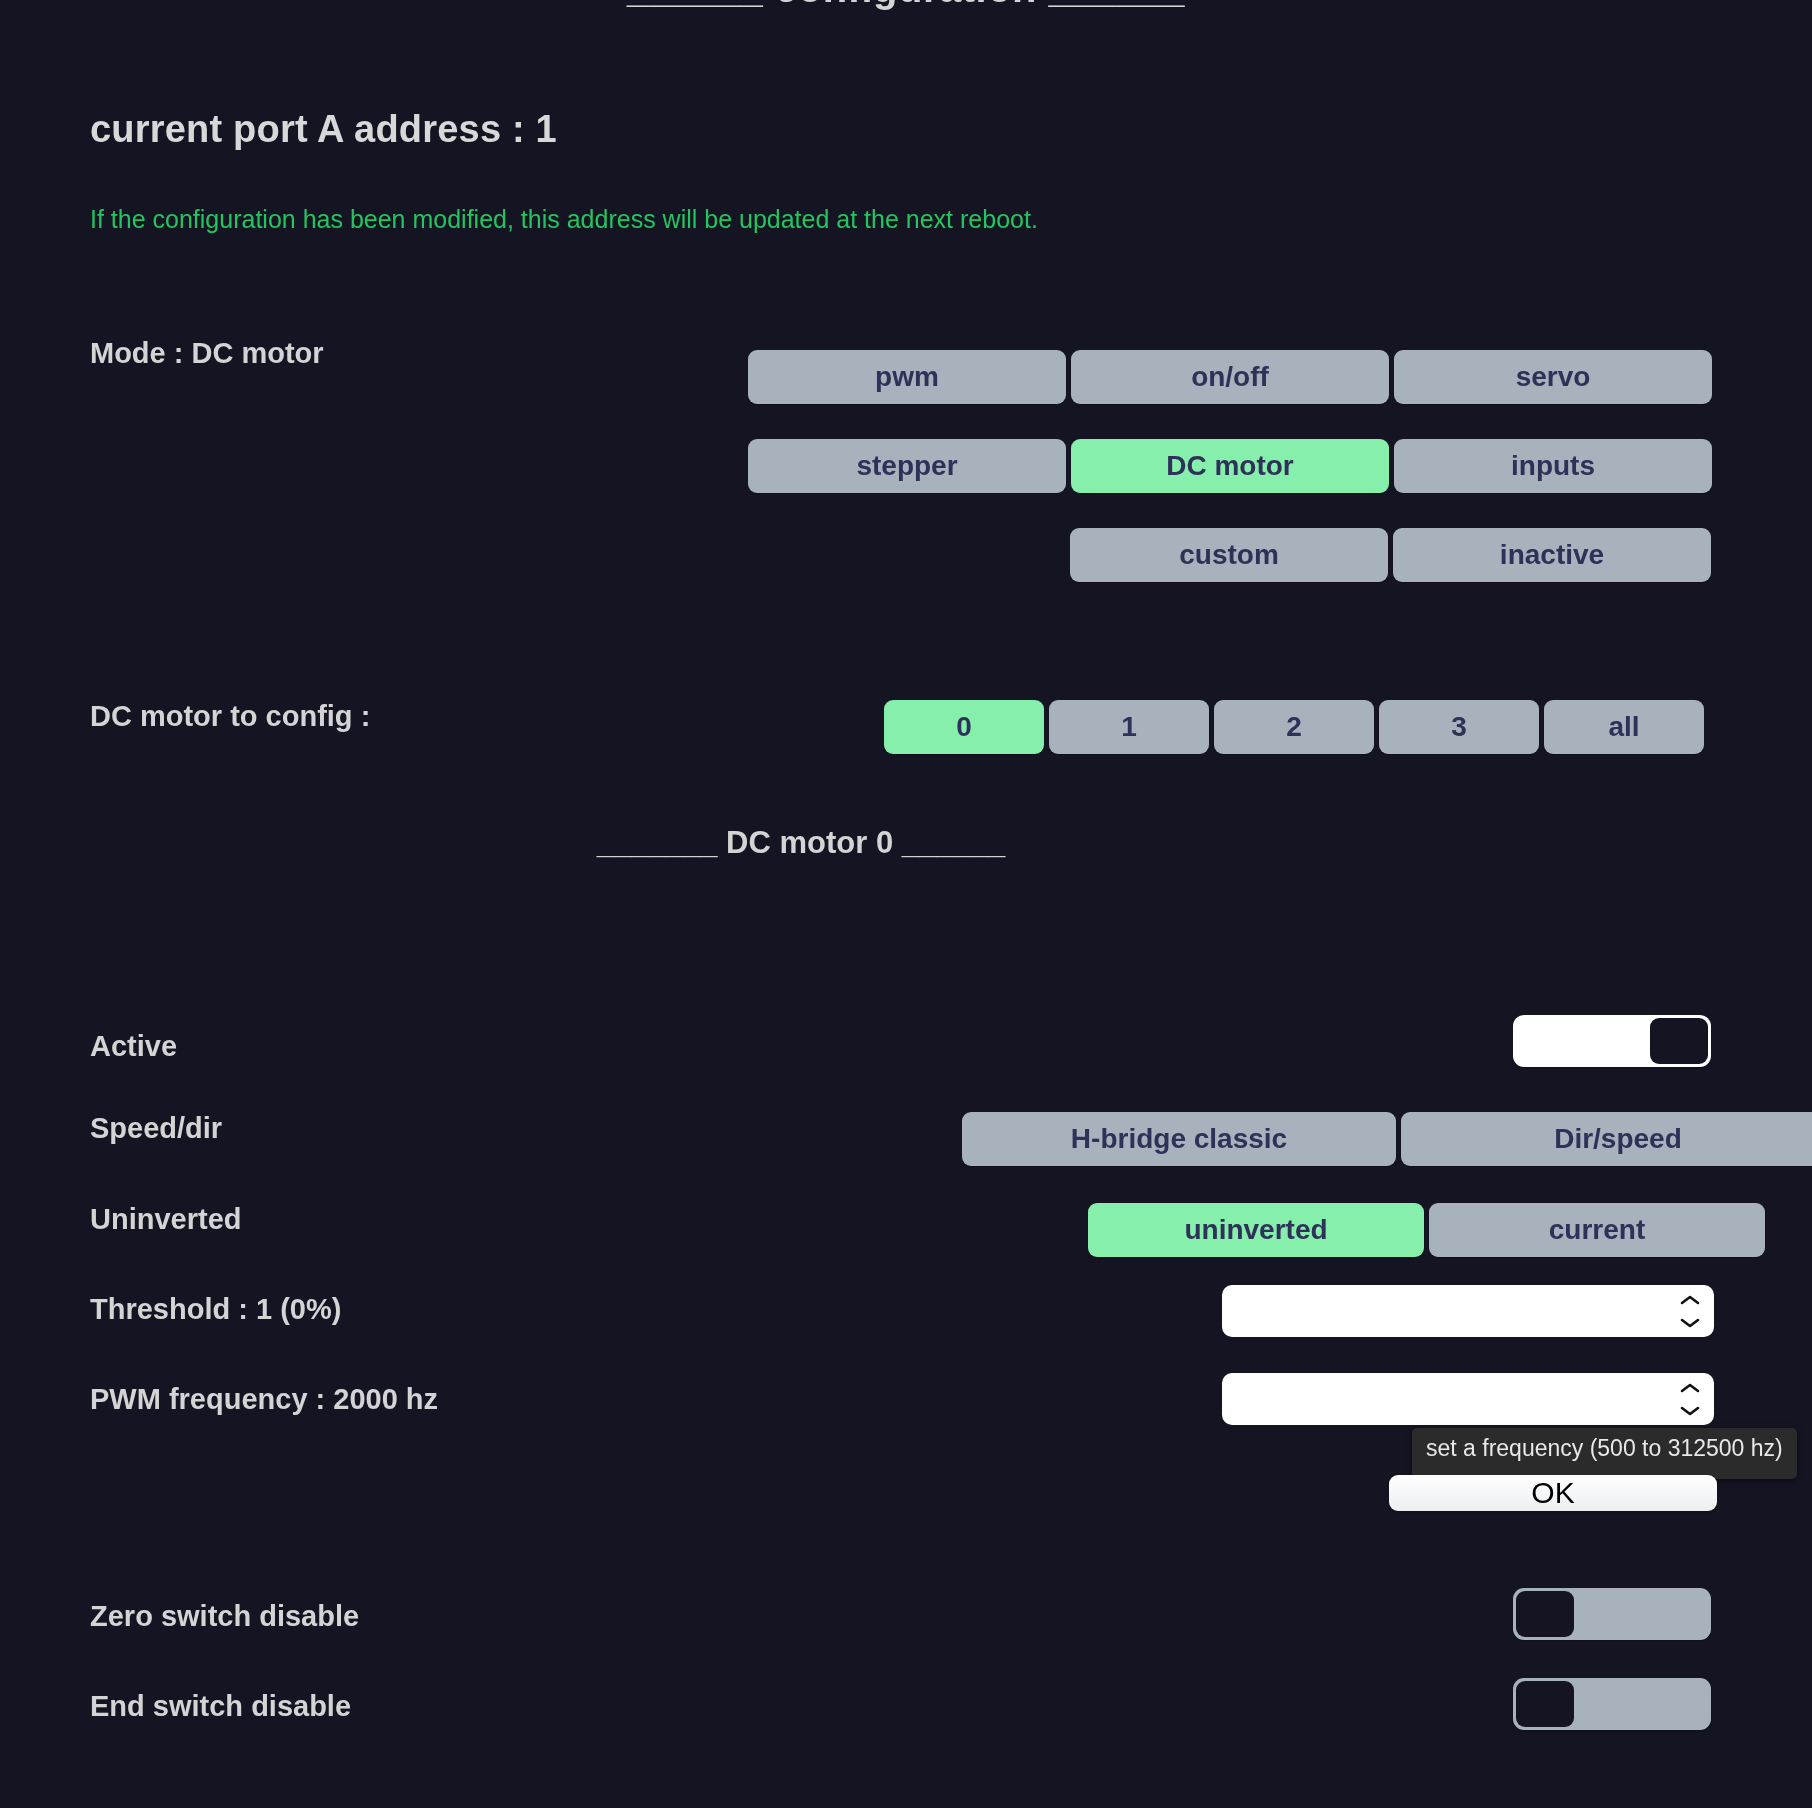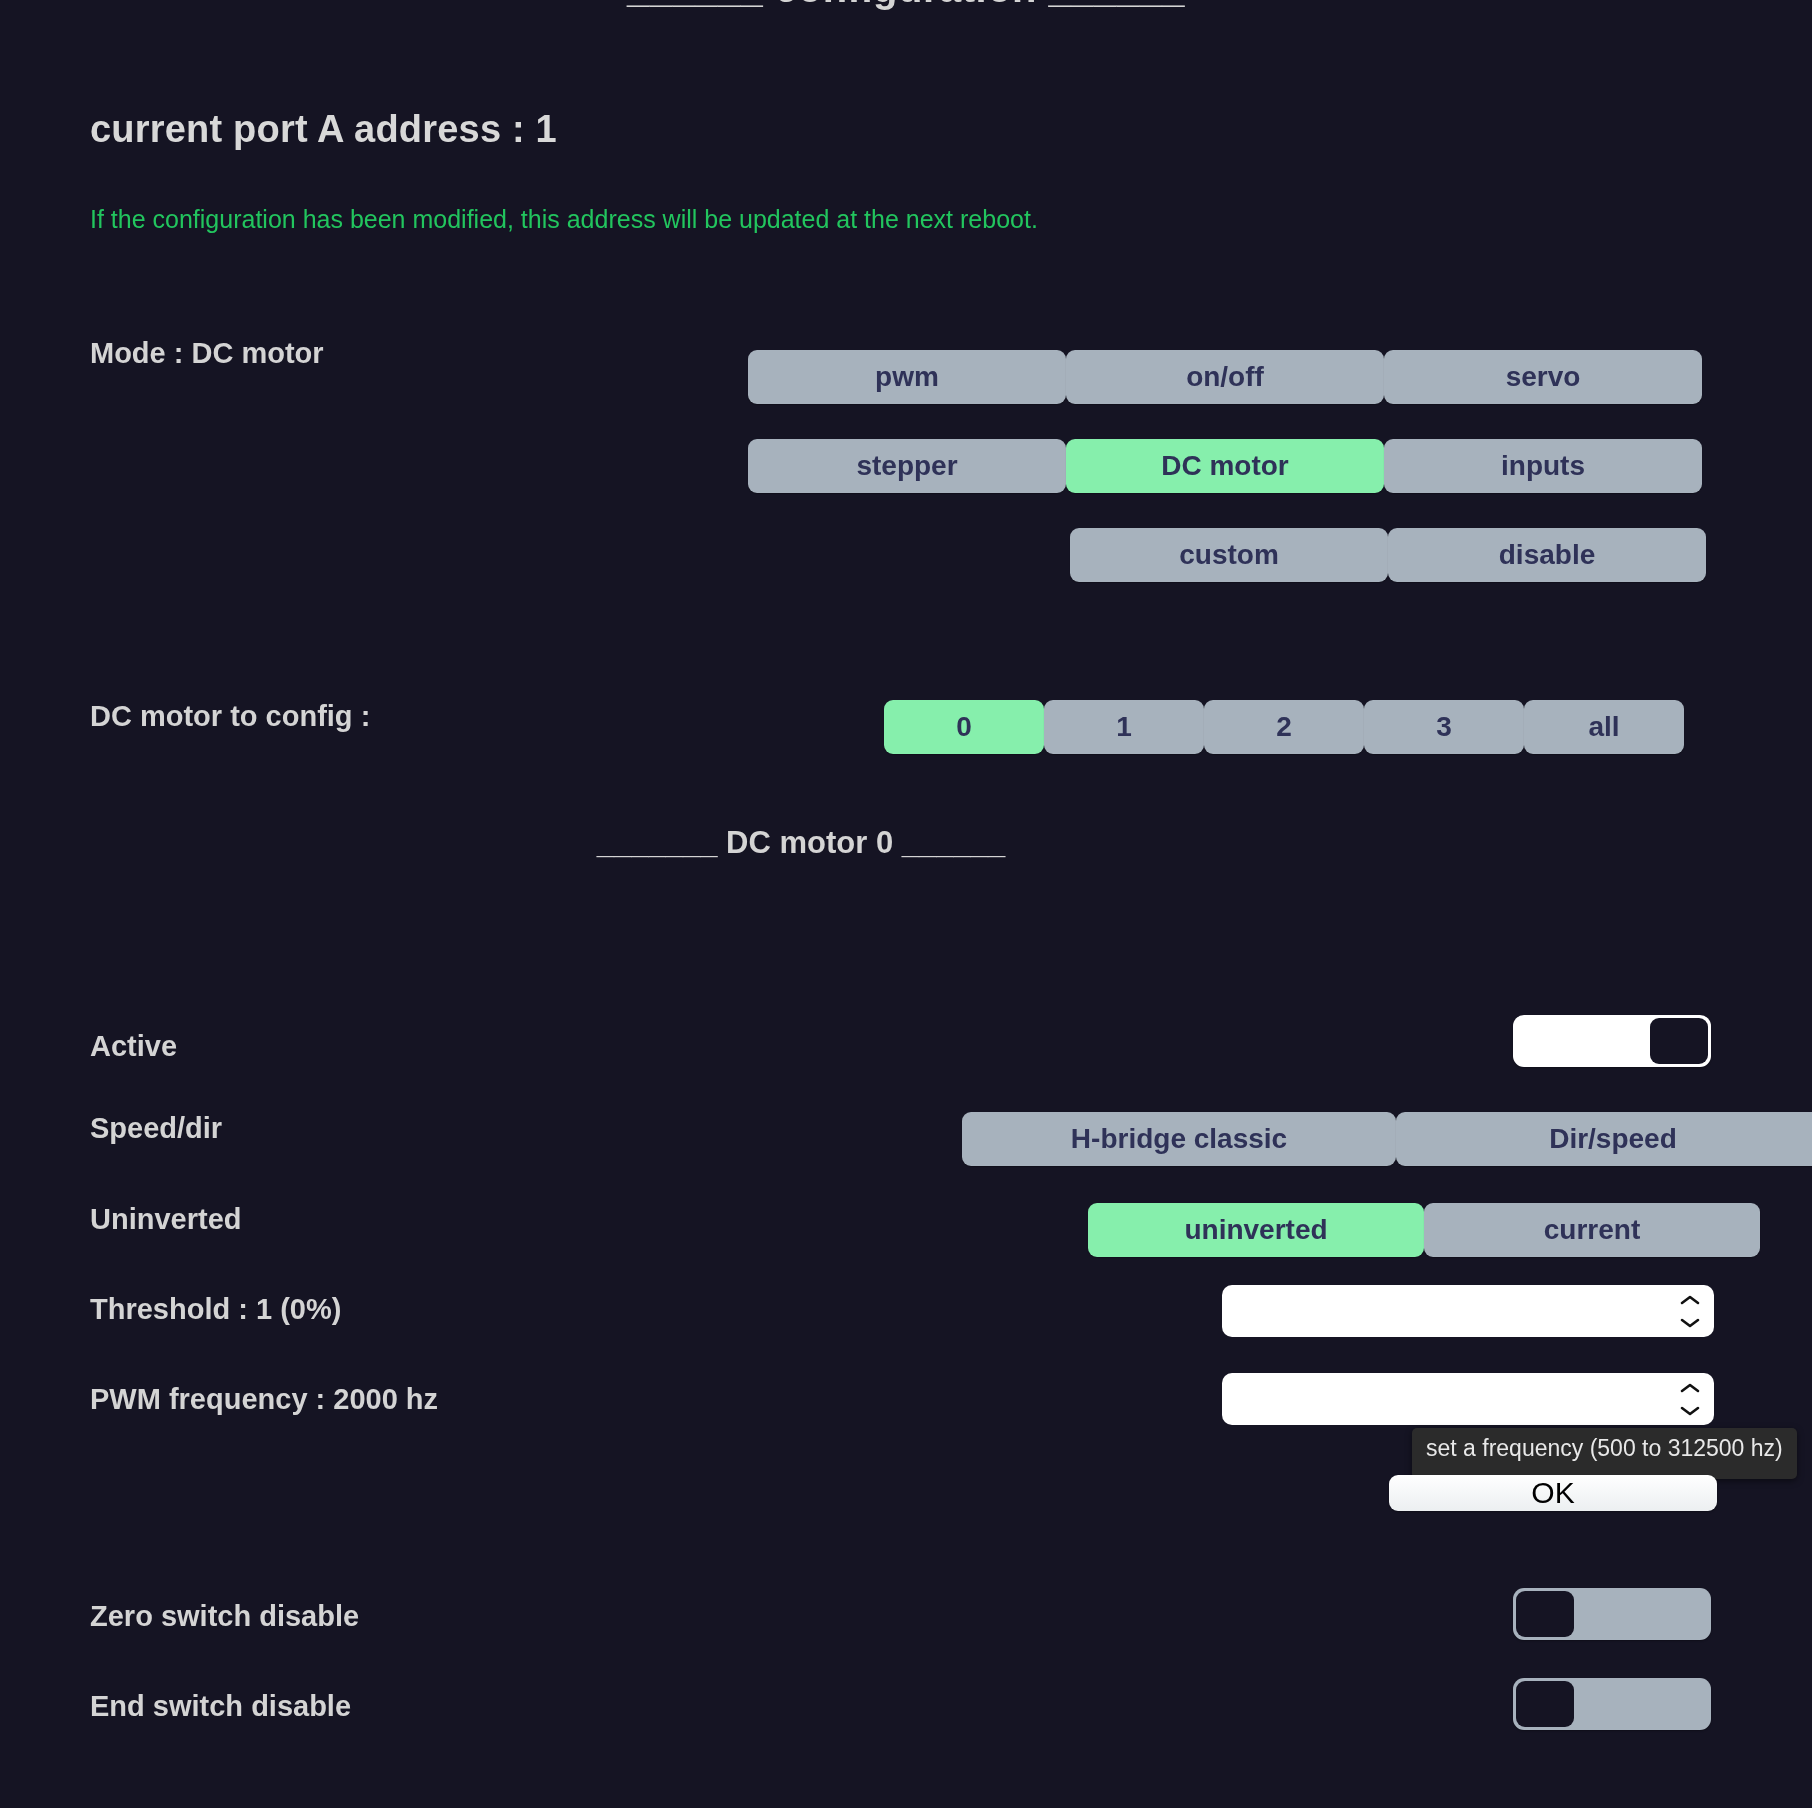--- a/index.html
+++ b/index.html
@@ -78,20 +78,21 @@
     box-shadow: 0 1px 1px rgba(0,0,0,.25);
   }
   .btn.sel {
     background: #86efac;
     color: #2f3258;
   }
 
   .btn-row {
     position: absolute;
     display: flex;
+    gap: 5px;
   }
 
   
   #mode-row-1 { top: 350px; left: 748px; }
   #mode-row-2 { top: 439px; left: 748px; border-radius: 26px; }
   #mode-row-3 { top: 528px; left: 1070px; }
   .mode-cell { width: 318px; }
 
   
   #motor-row { top: 700px; left: 884px; }
@@ -222,21 +223,21 @@
   <button class="btn mode-cell">on/off</button>
   <button class="btn mode-cell">servo</button>
 </div>
 <div class="btn-row" id="mode-row-2">
   <button class="btn mode-cell">stepper</button>
   <button class="btn mode-cell sel">DC motor</button>
   <button class="btn mode-cell">inputs</button>
 </div>
 <div class="btn-row" id="mode-row-3">
   <button class="btn mode-cell">custom</button>
-  <button class="btn mode-cell">disable</button>
+  <button class="btn mode-cell">inactive</button>
 </div>
 
 <div class="row-label" style="top:700px">DC motor to config :</div>
 <div class="btn-row" id="motor-row">
   <button class="btn motor-cell sel">0</button>
   <button class="btn motor-cell">1</button>
   <button class="btn motor-cell">2</button>
   <button class="btn motor-cell">3</button>
   <button class="btn motor-cell">all</button>
 </div>

